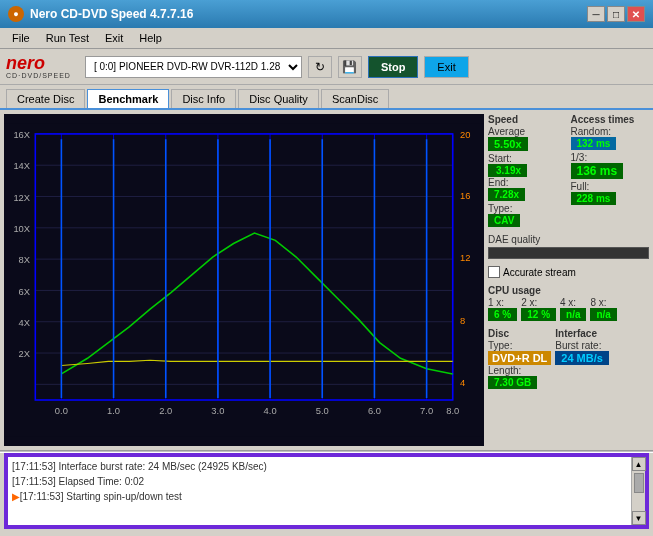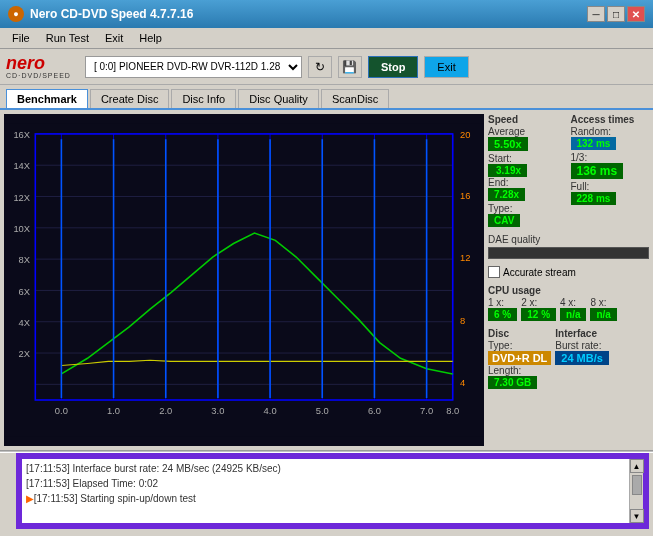--- a/index.html
+++ b/index.html
@@ -45,21 +45,21 @@
     .stat-label { font-size: 10px; color: #333; }
     .stat-value { display: inline-block; background: #004488; color: #00ccff; font-weight: bold; font-size: 11px; padding: 1px 6px; text-align: center; }
 
     .right-top { display: flex; gap: 4px; }
     .right-col { flex: 1; }
 
     .checkbox-row { display: flex; align-items: center; gap: 3px; margin-top: 2px; }
     .small-check { width: 12px; height: 12px; border: 1px solid #666; background: white; }
 
     
-    #log-area { height: 76px; background: white; border: 6px solid #6d28d9; margin: 0 4px 4px 16px; display: flex; }
+    #log-area { height: 76px; background: white; border: 4px solid #6d28d9; margin: 0 4px 4px 4px; display: flex; }
     #log-content { flex: 1; overflow-y: auto; padding: 2px 4px; font-size: 10px; line-height: 16px; color: #333; }
     #log-scrollbar { width: 14px; background: #d4d0c8; border-left: 1px solid #aaa; display: flex; flex-direction: column; align-items: center; }
     .scroll-arrow { width: 14px; height: 14px; background: #d4d0c8; border: 1px solid #888; display: flex; align-items: center; justify-content: center; font-size: 8px; cursor: pointer; }
     .scroll-thumb { width: 10px; height: 20px; background: #aaa; border: 1px solid #888; margin: 2px 0; }
 
     
     #chart-svg { width: 100%; height: 100%; }
 
     #separator { height: 3px; background: #c0c0c0; border-top: 1px solid #999; border-bottom: 1px solid #fff; }
   </style>
@@ -93,22 +93,22 @@
   <select class="drive-select">
     <option>[ 0:0]  PIONEER DVD-RW DVR-112D 1.28</option>
   </select>
   <div class="toolbar-icon-btn" title="Refresh">↻</div>
   <div class="toolbar-icon-btn" title="Save">💾</div>
   <button class="stop-btn" style="background:#14532d;color:white;border:1px solid #2a70b9;font-weight:bold;">Stop</button>
   <button class="exit-btn">Exit</button>
 </div>
 
 <div id="tabs">
+  <div class="tab">Create Disc</div>
   <div class="tab active">Benchmark</div>
-  <div class="tab">Create Disc</div>
   <div class="tab">Disc Info</div>
   <div class="tab">Disc Quality</div>
   <div class="tab">ScanDisc</div>
 </div>
 
 <div id="main">
 
   <div id="chart-area">
     <svg id="chart-svg" viewBox="0 0 460 300" xmlns="http://www.w3.org/2000/svg">
 

